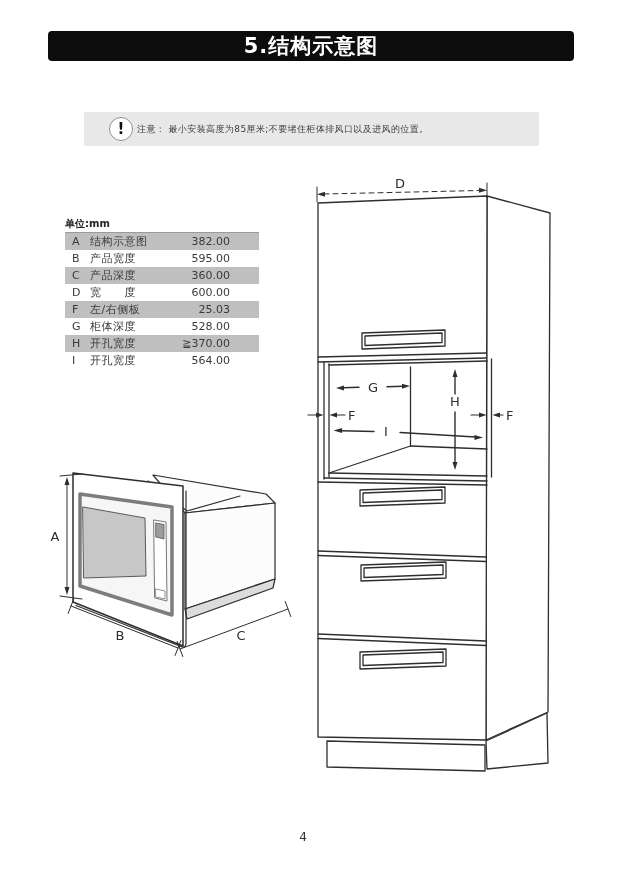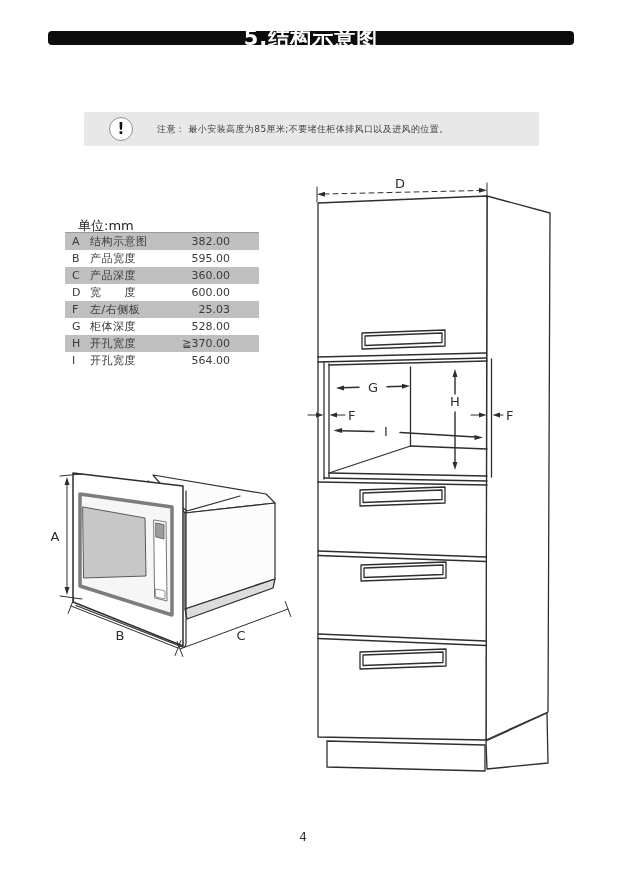--- a/index.html
+++ b/index.html
@@ -2,39 +2,39 @@
 <html><head>
 <meta charset="utf-8">
 <style>
   html,body { margin:0; padding:0; background:#ffffff; }
   .page {
     position:relative; width:622px; height:870px; background:#ffffff; overflow:hidden;
     font-family:"DejaVu Sans","Liberation Sans",sans-serif;
   }
   
   .title-bar {
-    position:absolute; left:48px; top:31px; width:526px; height:14px;
+    position:absolute; left:48px; top:31px; width:526px; height:30px;
     background:#0c0c0c; border-radius:4px;
     display:flex; align-items:center; justify-content:center;
   }
   .title-text { color:#ffffff; font-size:21px; font-weight:bold; letter-spacing:1px; }
   
   .note-box {
     position:absolute; left:84px; top:112px; width:455px; height:34px;
     background:#e8e8e8; border-radius:2px; display:flex; align-items:center;
   }
   .note-icon {
     width:22px; height:22px; border-radius:50%; background:#ffffff;
     border:1.5px solid #8f8f8f; margin-left:25px; flex:0 0 auto;
     display:flex; align-items:center; justify-content:center;
     font-weight:bold; font-size:15px; color:#111111; line-height:1;
   }
-  .note-text { margin-left:24px; font-size:9px; color:#3d3d3d; letter-spacing:0.4px; }
-  
-  .unit-label { position:absolute; left:78px; top:217px; font-size:13px; font-weight:normal; color:#222222; }
+  .note-text { margin-left:4px; font-size:9px; color:#3d3d3d; letter-spacing:0.4px; }
+  
+  .unit-label { position:absolute; left:65px; top:217px; font-size:10px; font-weight:bold; color:#222222; }
   .spec-table { position:absolute; left:65px; top:232px; width:194px; border-top:1px solid #9a9a9a; }
   .spec-row { display:flex; height:17px; align-items:center; font-size:11px; color:#3a3a3a; }
   .spec-row.gray { background:#bfbfbf; }
   .cell-letter { width:18px; padding-left:7px; flex:0 0 auto; }
   .cell-label { flex:1 1 auto; letter-spacing:0.5px; }
   .cell-value { margin-left:auto; padding-right:29px; text-align:left; }
   
   .svg-abs { position:absolute; }
   svg text { font-family:"DejaVu Sans","Liberation Sans",sans-serif; font-size:13px; fill:#2e2e2e; }
   

